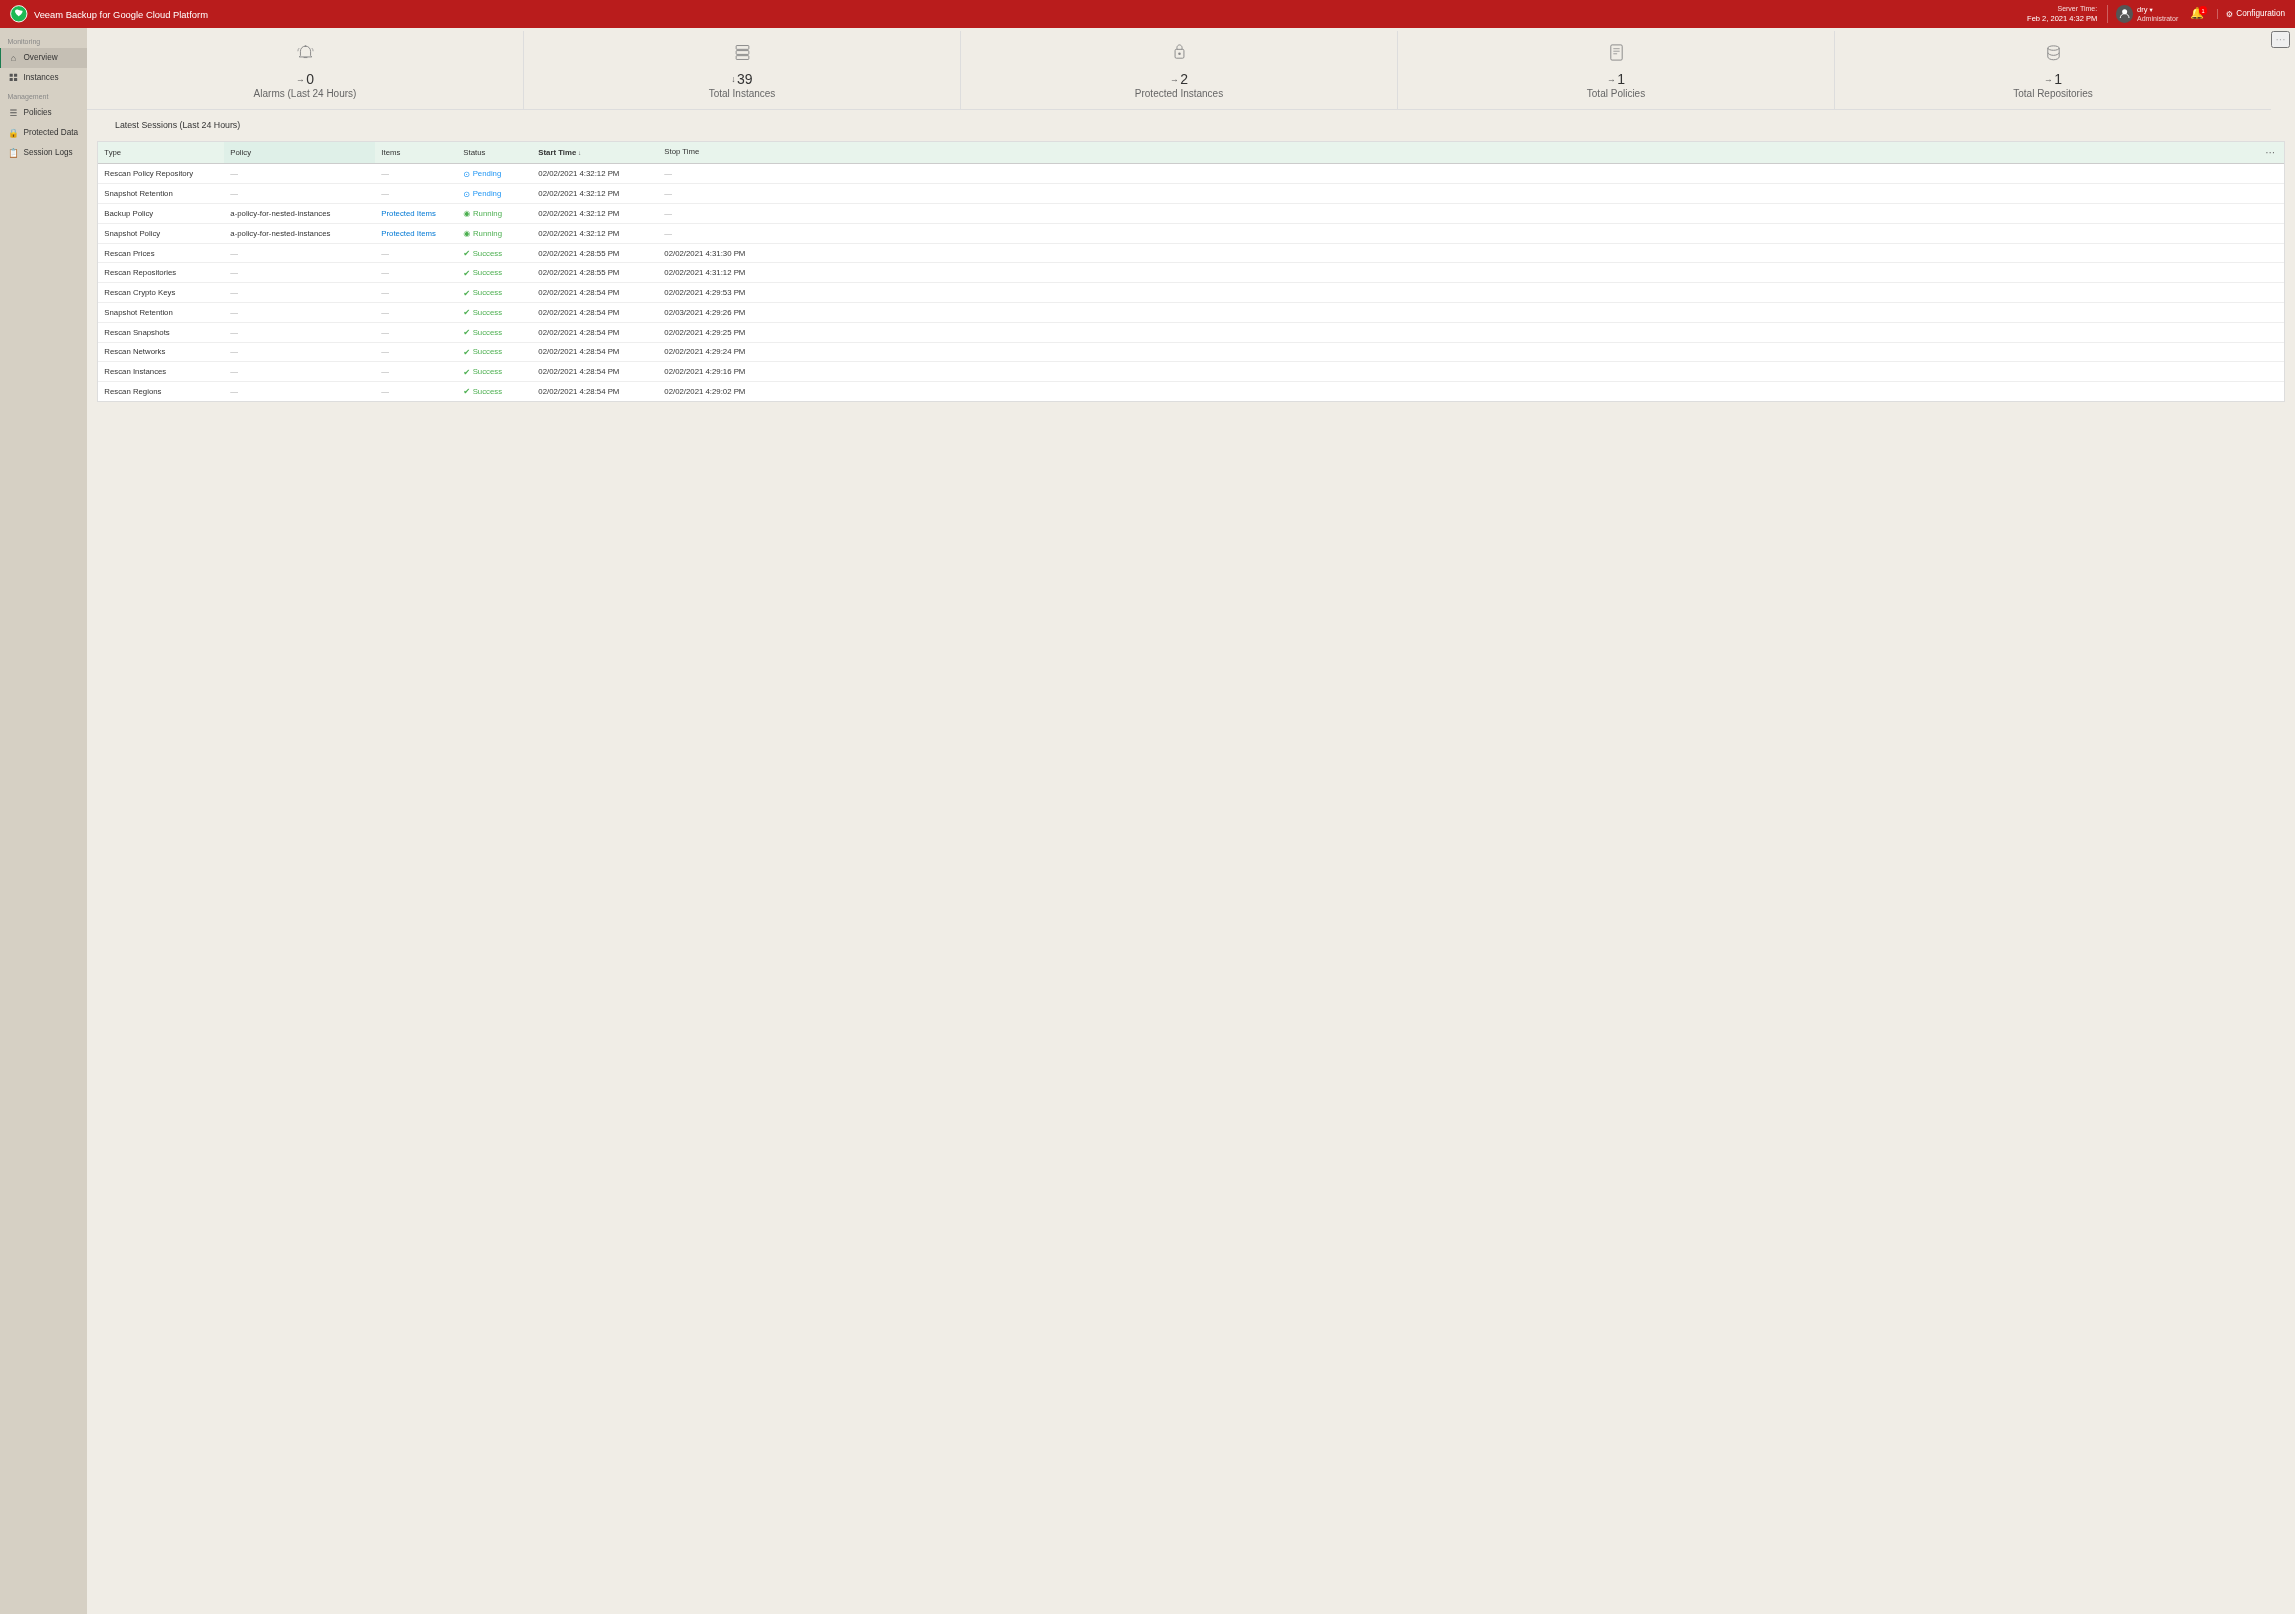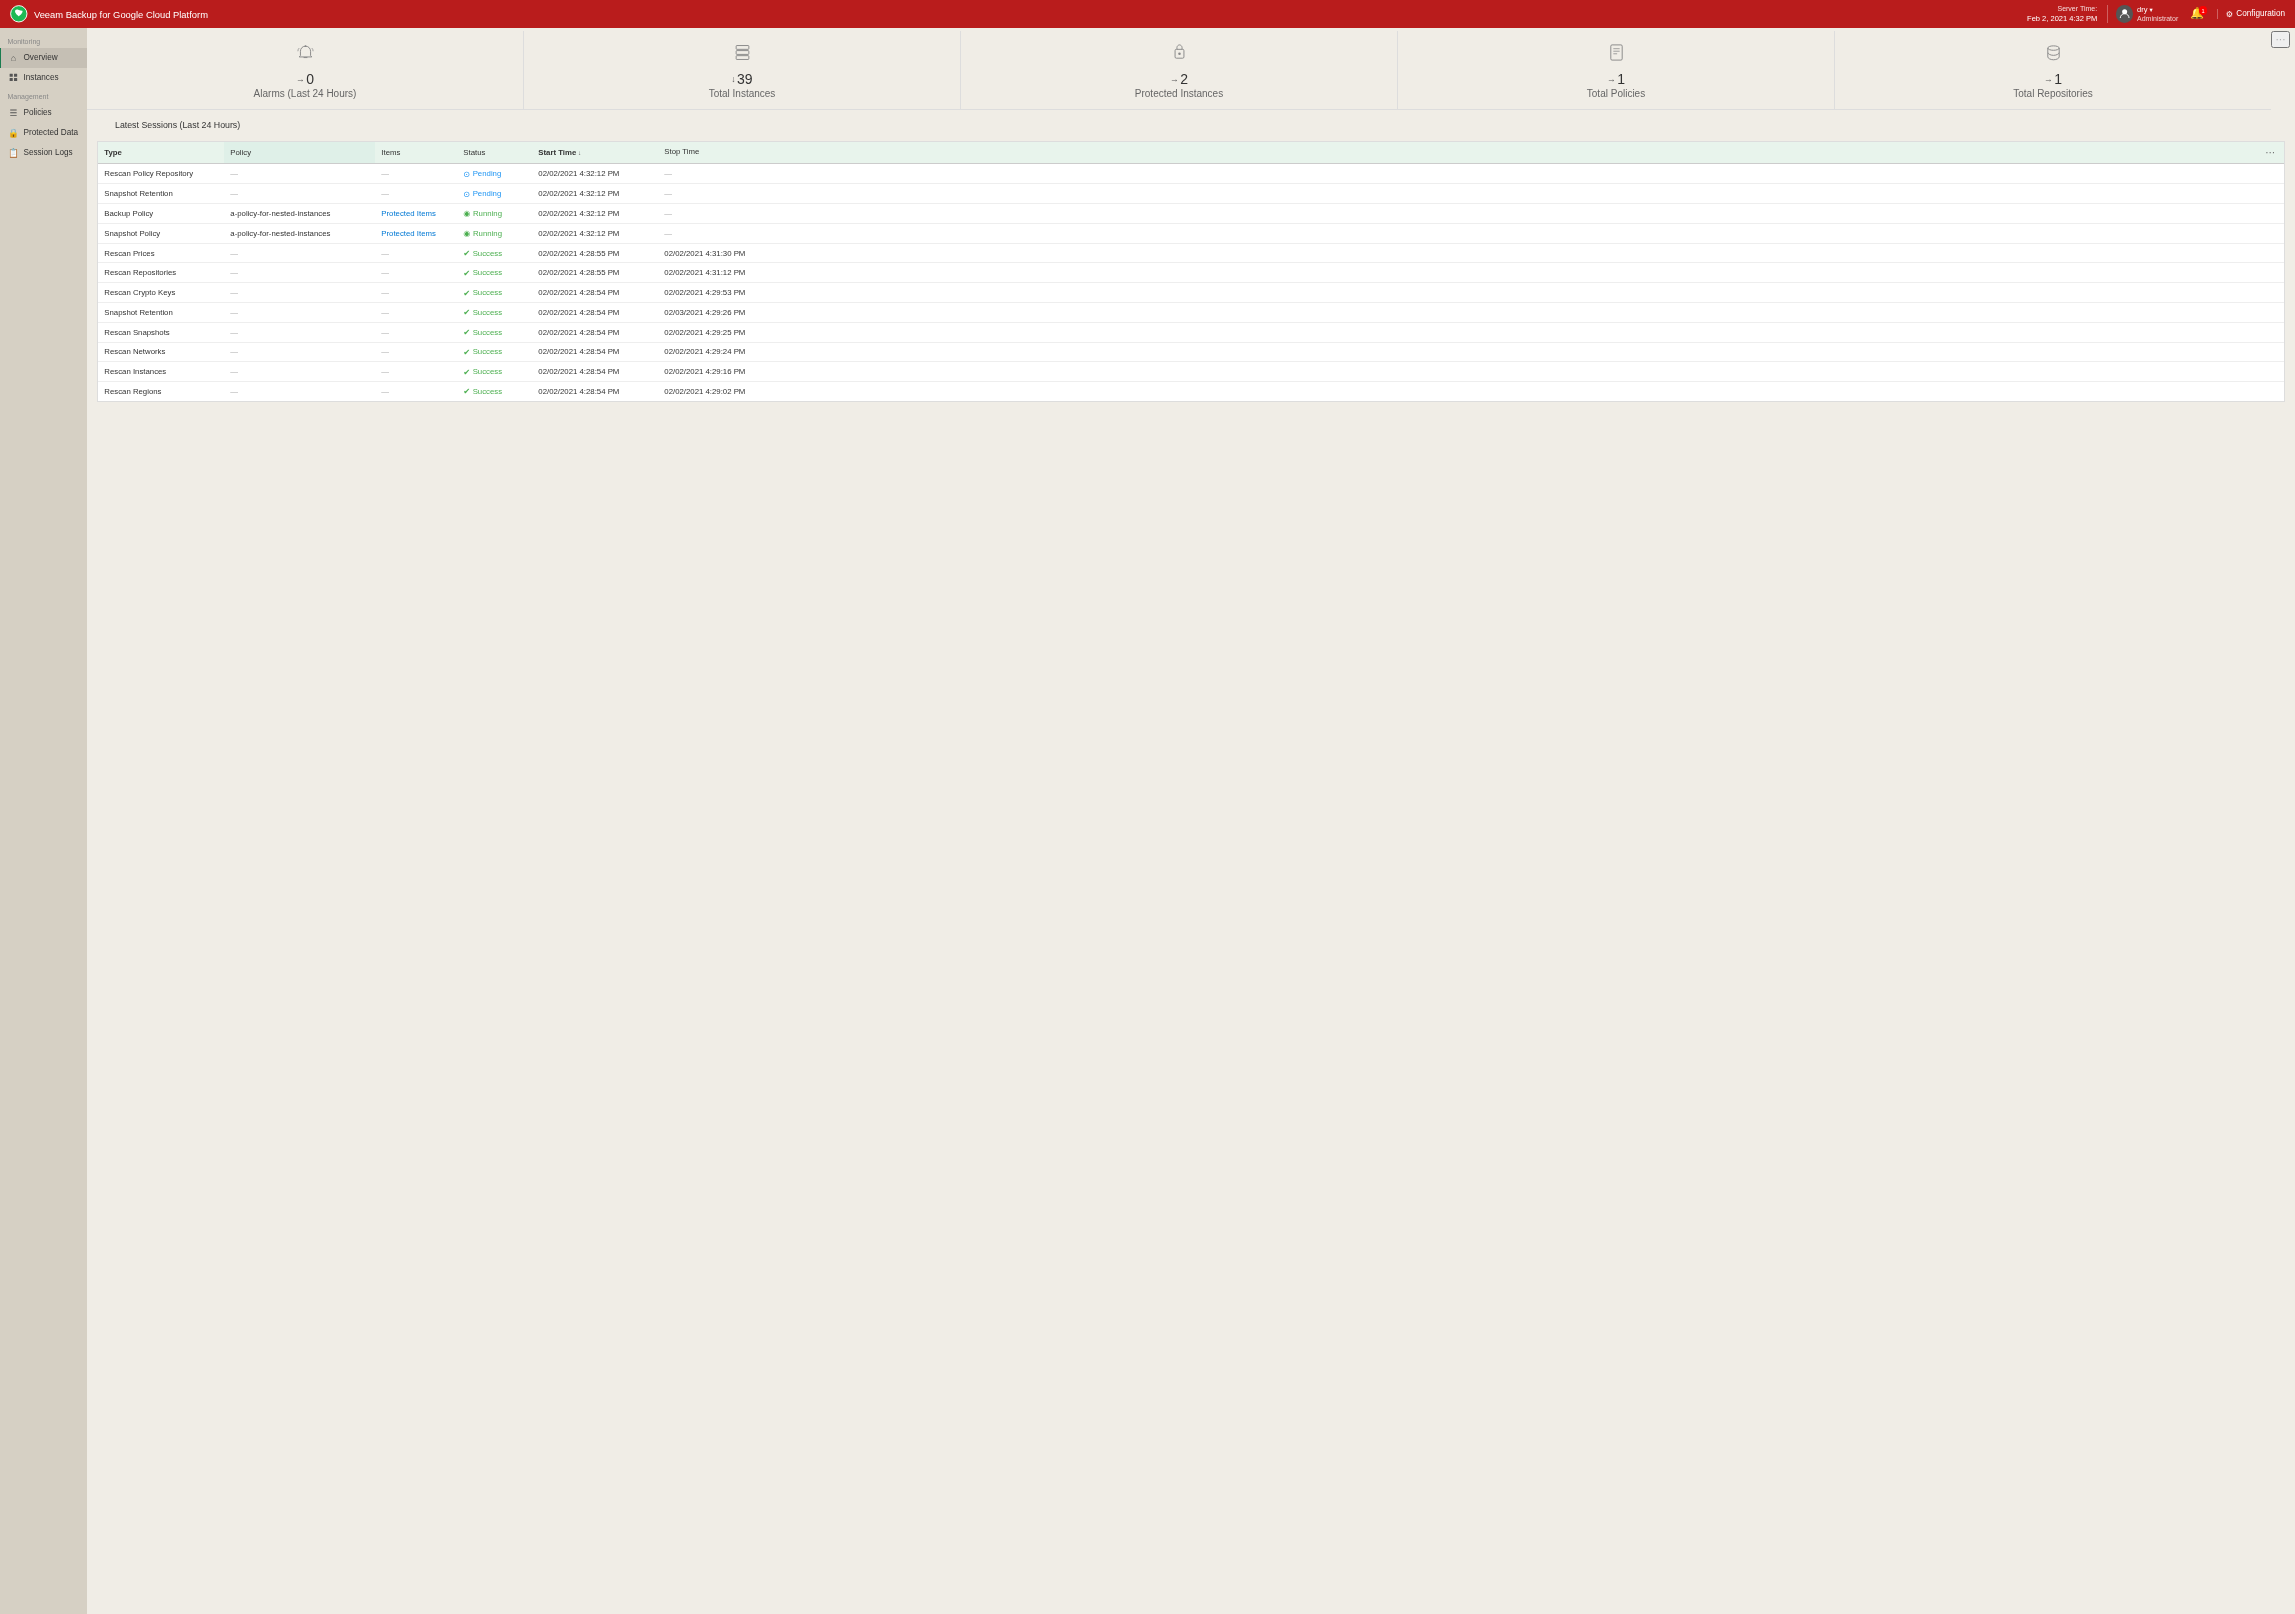--- a/index.html
+++ b/index.html
@@ -416,21 +416,21 @@
     </div>
 
     <div class="sessions-section">
       <div style="display:flex; justify-content:space-between; align-items:center; margin-bottom:5px;">
         <div class="sessions-title">Latest Sessions (Last 24 Hours)</div>
       </div>
       <div class="table-wrapper">
         <table>
           <thead>
             <tr>
-              <th style="width:126px;font-weight:bold;">Type</th>
+              <th style="width:126px;">Type</th>
               <th style="width:151px; background:#dff0e8;">Policy</th>
               <th style="width:82px;">Items</th>
               <th style="width:75px;">Status</th>
               <th class="sortable" style="width:126px;">Start Time</th>
               <th style="min-width:126px;">
                 <span>Stop Time</span>
                 <span class="header-more">···</span>
               </th>
             </tr>
           </thead>

